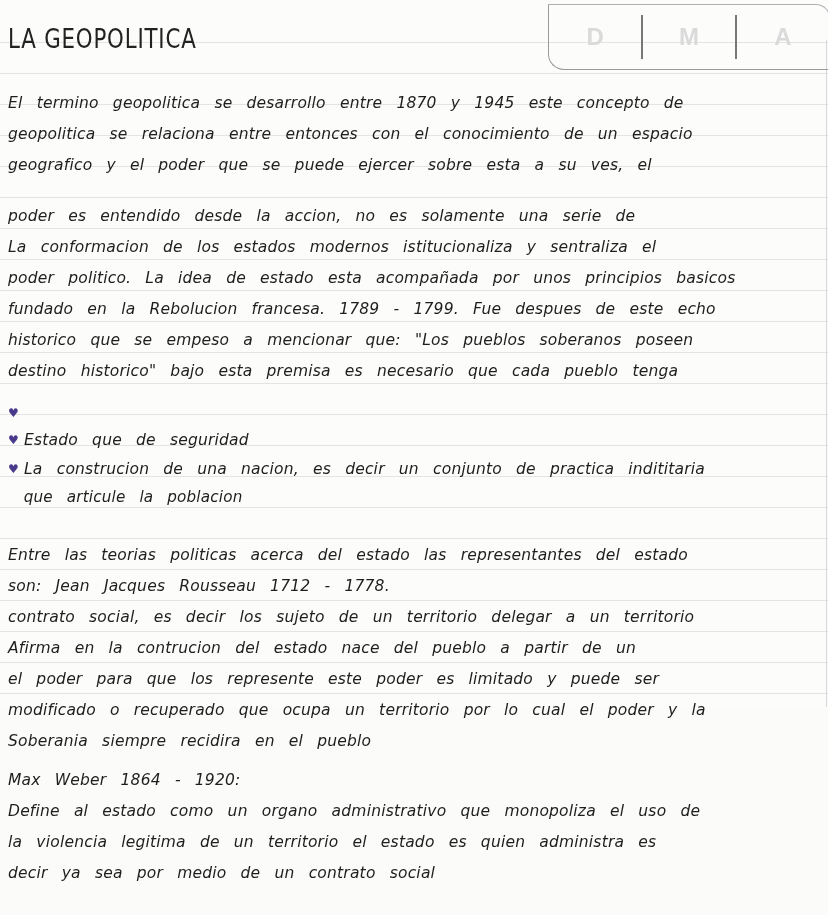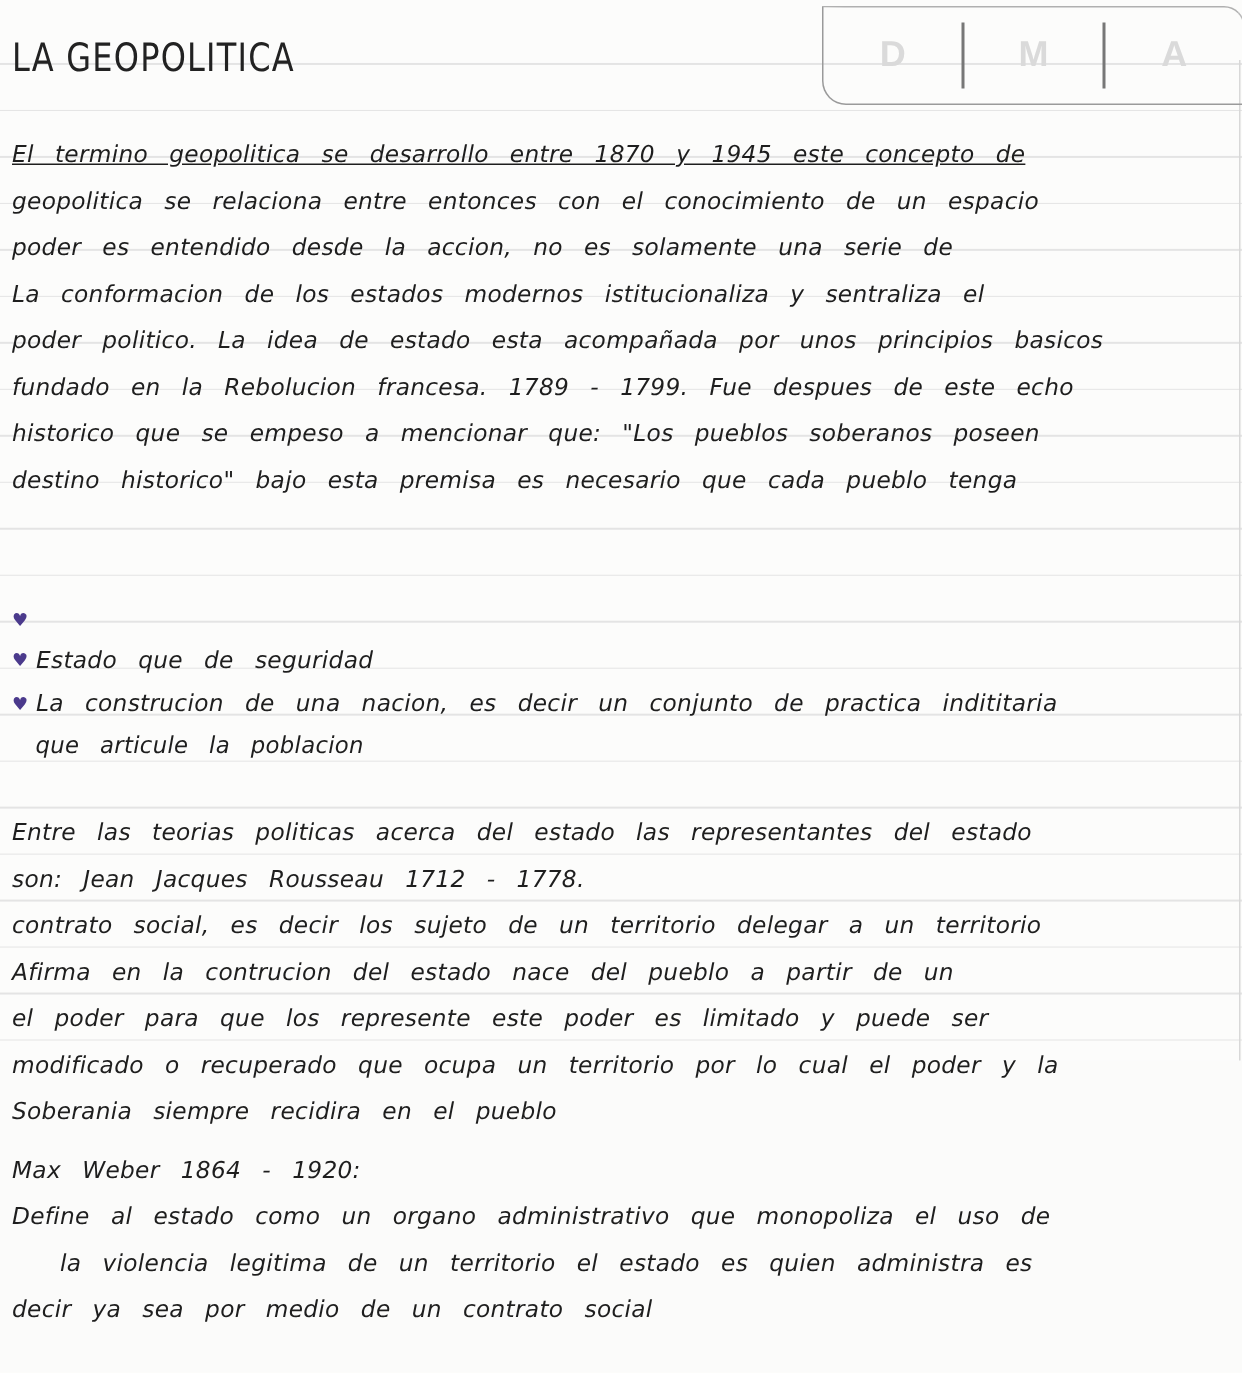--- a/index.html
+++ b/index.html
@@ -69,23 +69,24 @@
 
   <div class="date-box">
     <div class="date-cell">D</div>
     <div class="date-sep"></div>
     <div class="date-cell">M</div>
     <div class="date-sep"></div>
     <div class="date-cell">A</div>
   </div>
 
   <div class="text-block" style="top:88px;">
-    <div class="line" style="transform-origin: left center; text-decoration: underline;">El termino geopolitica se desarrollo entre 1870 y 1945 este concepto de</div>
+    <div class="line" style="transform-origin: left center;">El termino geopolitica se desarrollo entre 1870 y 1945 este concepto de</div>
     <div class="line" style="transform-origin: left center;">geopolitica se relaciona entre entonces con el conocimiento de un espacio</div>
-    <div class="line" style="transform-origin: left center;">poder es entendido desde la accion, no es solamente una serie de</div>
+    <div class="line" style="transform-origin: left center;">geografico y el poder que se puede ejercer sobre esta a su ves, el</div>
+    <div class="line" style="transform-origin: left center; margin-top: 20px;">poder es entendido desde la accion, no es solamente una serie de</div>
     <div class="line" style="transform-origin: left center;">La conformacion de los estados modernos istitucionaliza y sentraliza el</div>
     <div class="line" style="transform-origin: left center; font-style: italic;">poder politico. La idea de estado esta acompañada por unos principios basicos</div>
     <div class="line" style="transform-origin: left center;">fundado en la Rebolucion francesa. 1789 - 1799. Fue despues de este echo</div>
     <div class="line" style="transform-origin: left center;">historico que se empeso a mencionar que: "Los pueblos soberanos poseen</div>
     <div class="line" style="transform-origin: left center;">destino historico" bajo esta premisa es necesario que cada pueblo tenga</div>
   </div>
 
   <div class="text-block" style="top:397px;">
     <div class="bullet-line" style="transform-origin: left center;">
       <span class="heart">♥</span>
@@ -107,16 +108,16 @@
     <div class="line" style="transform-origin: left center;">contrato social, es decir los sujeto de un territorio delegar a un territorio</div>
     <div class="line" style="transform-origin: left center;">Afirma en la contrucion del estado nace del pueblo a partir de un</div>
     <div class="line" style="transform-origin: left center;">el poder para que los represente este poder es limitado y puede ser</div>
     <div class="line" style="transform-origin: left center;">modificado o recuperado que ocupa un territorio por lo cual el poder y la</div>
     <div class="line" style="transform-origin: left center;">Soberania siempre recidira en el pueblo</div>
   </div>
 
   <div class="text-block" style="top:765px;">
     <div class="line" style="transform-origin: left center;">Max Weber 1864 - 1920:</div>
     <div class="line" style="transform-origin: left center;">Define al estado como un organo administrativo que monopoliza el uso de</div>
-    <div class="line" style="transform-origin: left center; margin-left: 32px;">la violencia legitima de un territorio el estado es quien administra es</div>
+    <div class="line" style="transform-origin: left center;">la violencia legitima de un territorio el estado es quien administra es</div>
     <div class="line" style="transform-origin: left center;">decir ya sea por medio de un contrato social</div>
   </div>
 </div>
 
 </body></html>

